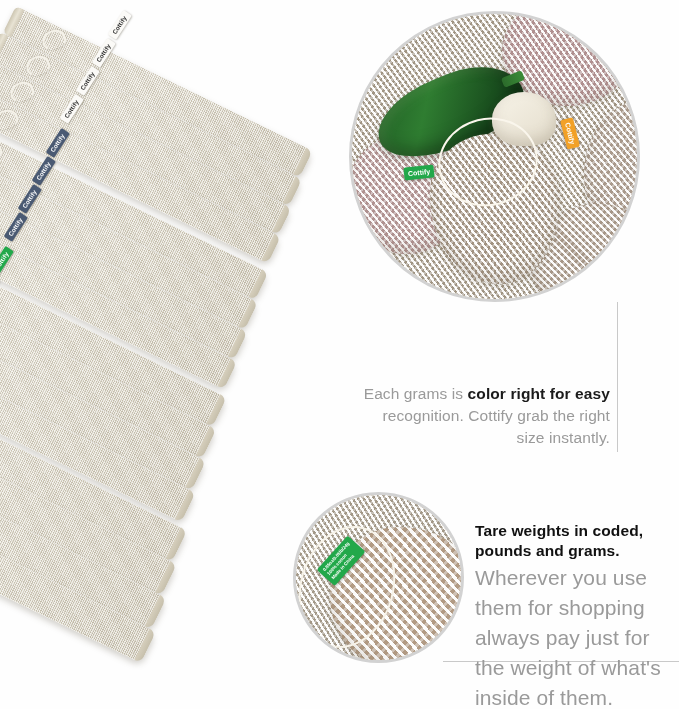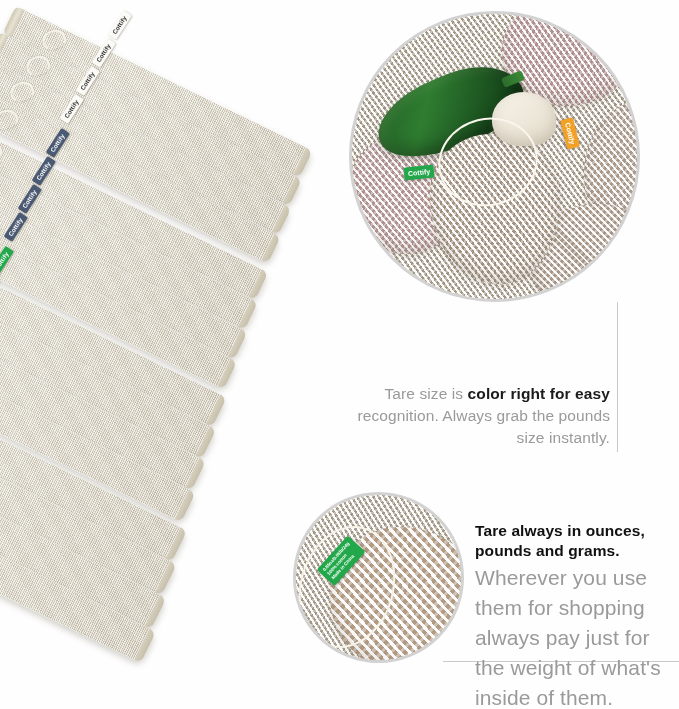--- a/index.html
+++ b/index.html
@@ -387,21 +387,21 @@
         <span>100% cotton</span>
         <span>Made in China</span>
       </div>
     </div>
   </div>
 
   <div class="line-v" style="left:617px; top:302px; height:150px;"></div>
   <div class="line-h" style="left:443px; top:661px; width:236px;"></div>
 
   <div class="copy copy-1">
-    <span>Tare size is </span><b>color right for easy</b><span> recognition. Always grab the pounds size instantly.</span>
+    <span>Each grams is </span><b>color right for easy</b><span> recognition. Cottify grab the right size instantly.</span>
   </div>
 
   <div class="copy copy-2">
-    <span class="head">Tare always in ounces, pounds and grams.</span>
+    <span class="head">Tare weights in coded, pounds and grams.</span>
     <span class="body">Wherever you use them for shopping always pay just for the weight of what's inside of them.</span>
   </div>
 
 </div>
 
 </body></html>

